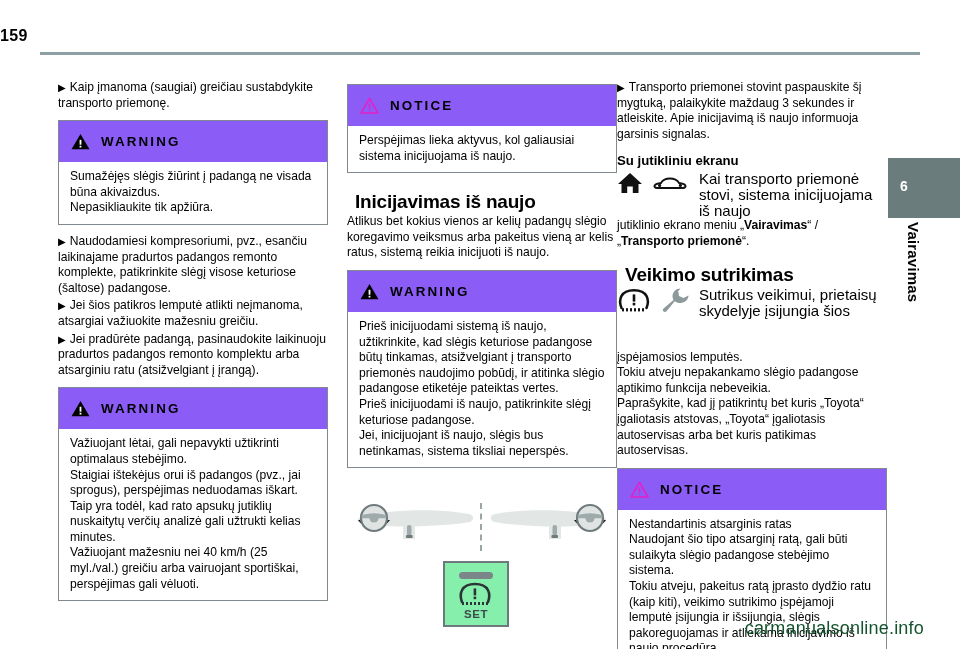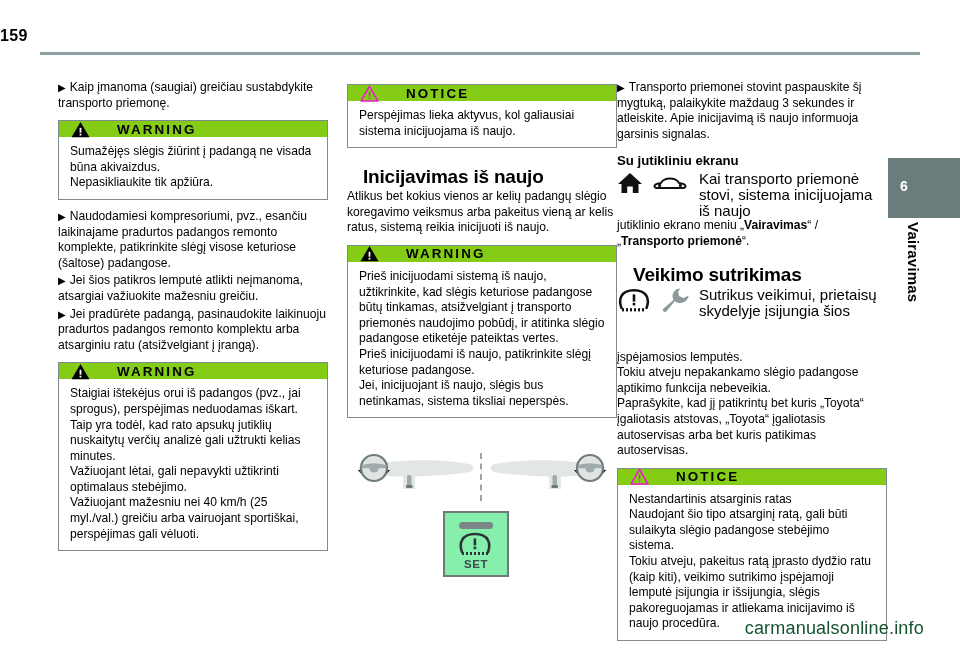--- a/index.html
+++ b/index.html
@@ -56,39 +56,39 @@
   }
   .para.bullet{
     padding-left:0;
     text-indent:0;
   }
   .arrow{font-size:10px;margin-right:4px;}
   .spacer-8{height:8px;}
   .spacer-12{height:12px;}
 
   h2.sect{
-    font-size:19px;font-weight:bold;margin:0 0 1px 16px;line-height:23px;
+    font-size:19px;font-weight:bold;margin:0 0 1px 8px;line-height:23px;
     letter-spacing:-0.2px;
   }
   h3.sub{
     font-size:13.2px;font-weight:bold;margin:0 0 2px 0;line-height:17px;
   }
 
   
   .alert{
     border:1px solid #7e8a8e;
     margin:9px 0 9px 0;
     background:#fff;
     box-sizing:border-box;
   }
   .alert-head{
-    background:#84cc16;
+    background:#8b5cf6;
     display:flex;align-items:center;
     padding:5px 10px 5px 12px;
-    height:16px;box-sizing:border-box;gap:16px;
+    height:41px;box-sizing:border-box;
   }
   .alert-head .ttl{
     font-size:13.4px;font-weight:bold;letter-spacing:2.1px;
     margin-left:11px;
   }
   .alert-body{
     padding:7px 10px 8px 11px;
     font-size:12.1px;line-height:15.6px;
   }
   .alert-body .b{font-weight:normal;}
@@ -169,22 +169,22 @@
     <div class="alert">
       <div class="alert-head">
         <svg class="tri-solid" viewBox="0 0 20 18">
           <polygon points="10,1 19.5,17.3 0.5,17.3" fill="#000"></polygon>
           <rect x="9.05" y="7.2" width="1.9" height="5.2" fill="#fff"></rect>
           <rect x="9.05" y="13.5" width="1.9" height="1.9" fill="#fff"></rect>
         </svg>
         <span class="ttl">WARNING</span>
       </div>
       <div class="alert-body">
+        <div>Važiuojant lėtai, gali nepavykti užtikrinti optimalaus stebėjimo.</div>
         <div>Staigiai ištekėjus orui iš padangos (pvz., jai sprogus), perspėjimas neduodamas iškart. Taip yra todėl, kad rato apsukų jutiklių nuskaitytų verčių analizė gali užtrukti kelias minutes.</div>
-        <div>Važiuojant lėtai, gali nepavykti užtikrinti optimalaus stebėjimo.</div>
         <div>Važiuojant mažesniu nei 40 km/h (25 myl./val.) greičiu arba vairuojant sportiškai, perspėjimas gali vėluoti.</div>
       </div>
     </div>
 
   </div>
 
   <div class="col" id="col2">
 
     <div class="alert" style="margin-top:4px;">
       <div class="alert-head">

